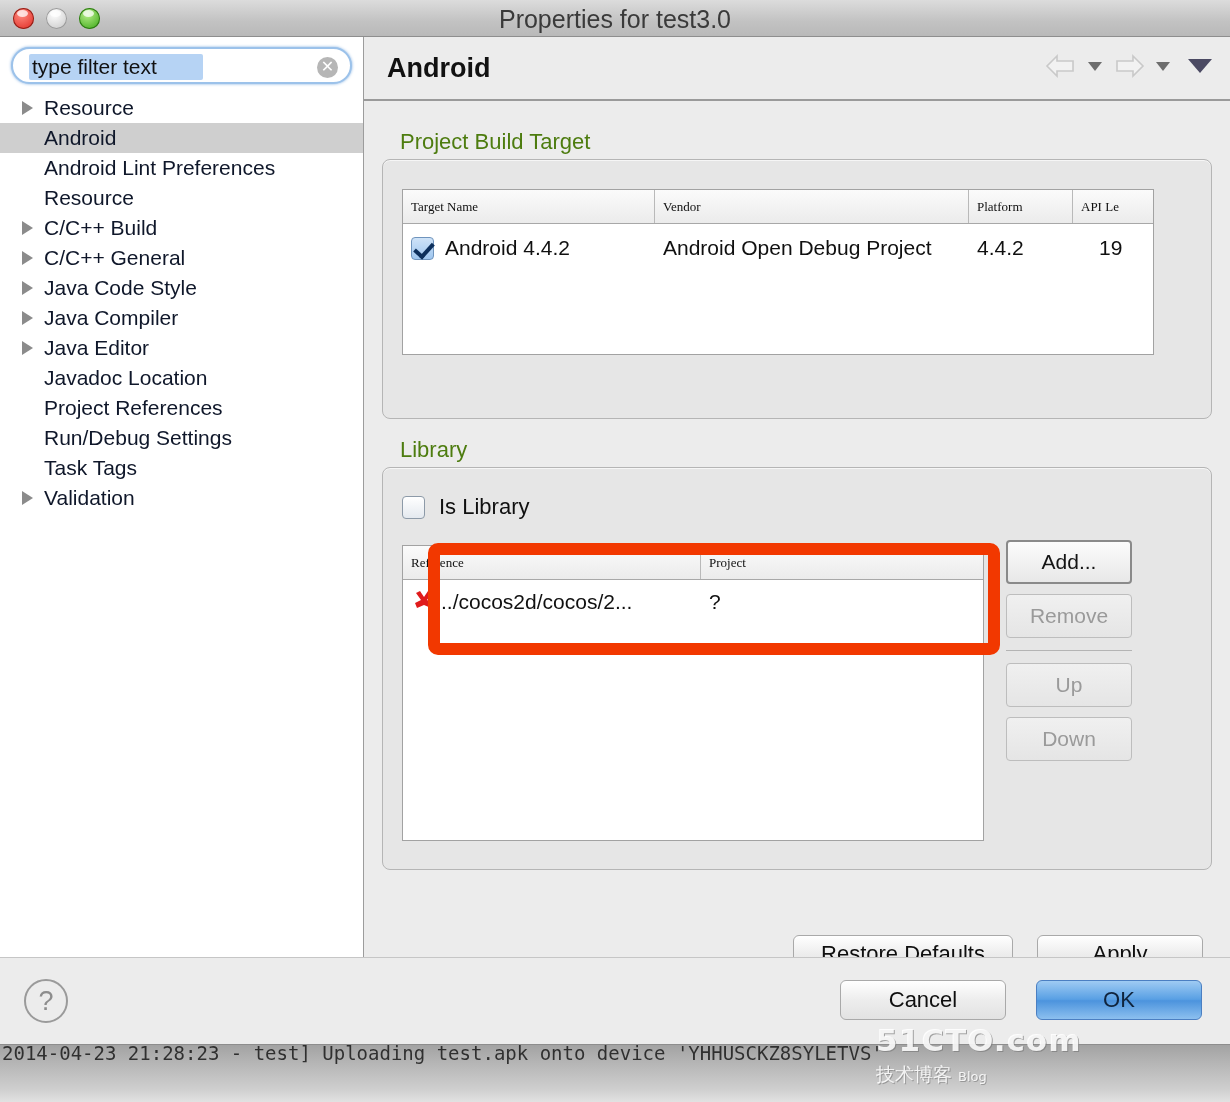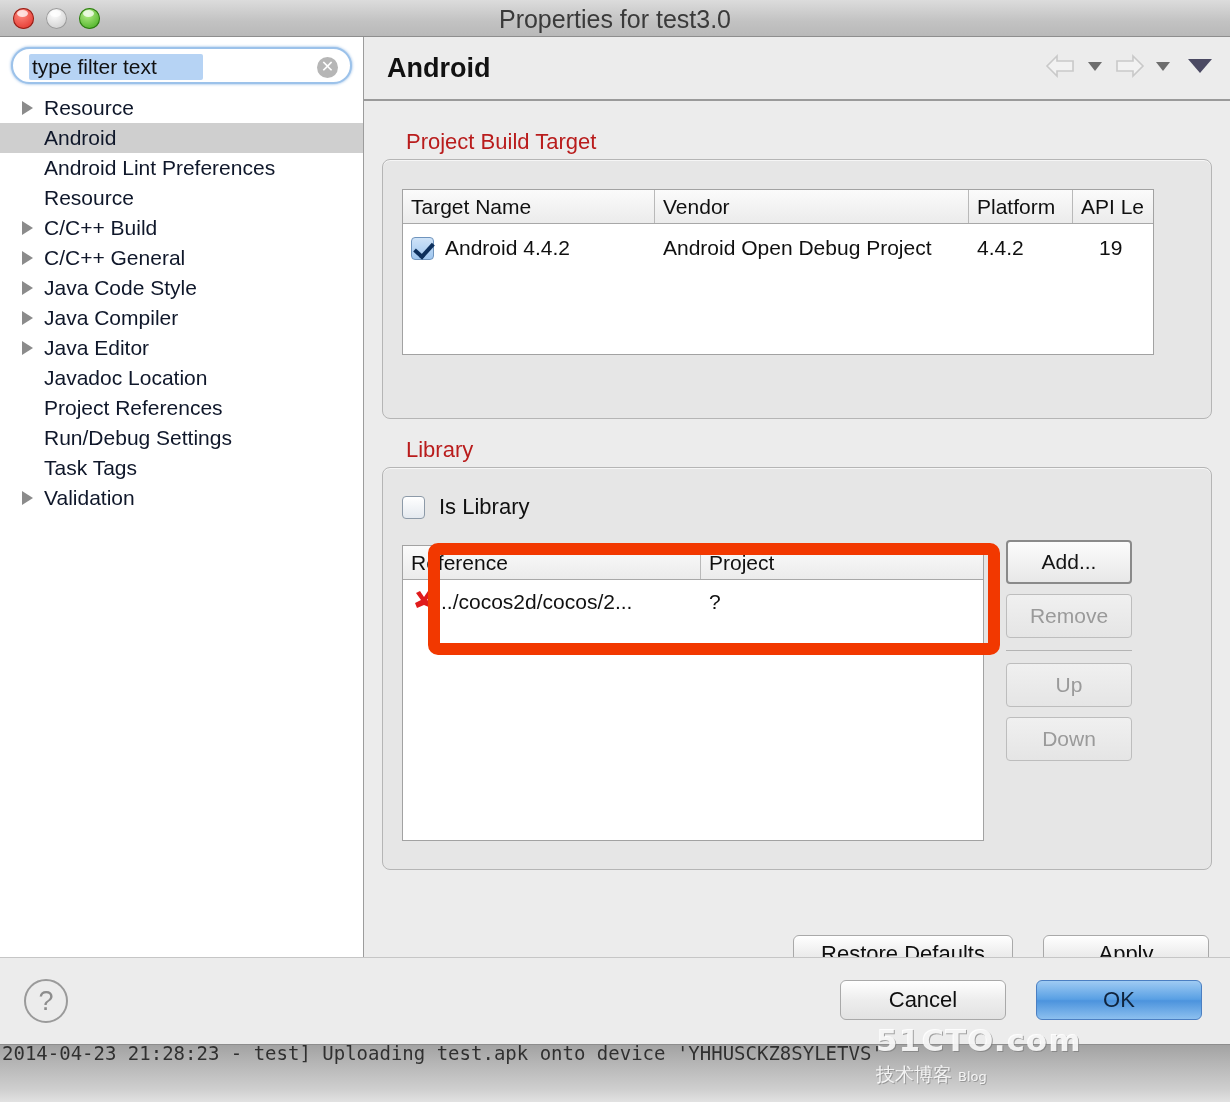--- a/index.html
+++ b/index.html
@@ -127,32 +127,32 @@
     width:0;height:0;border-top:9px solid #6d6d6d;
     border-left:7px solid transparent;border-right:7px solid transparent; margin:0 6px;
   }
   .caret-dark{
     width:0;height:0;border-top:14px solid #4b4a63;
     border-left:12px solid transparent;border-right:12px solid transparent; margin-left:8px;
   }
 
   
   .group{ position:absolute; }
-  .group-title{ font-size:22px; color:#b91c1c; margin-left:24px; margin-bottom:4px; }
+  .group-title{ font-size:22px; color:#4d7c0f; margin-left:18px; margin-bottom:4px; }
   .group-box{
     border:1px solid #b5b5b5; border-radius:8px; background:#e6e6e6;
     box-shadow:inset 0 1px 0 #f6f6f6;
   }
 
   
   .tbl{ background:#fff; border:1px solid #a2a2a2; overflow:hidden; position:relative; }
   .tbl-head{ display:flex; height:34px; background:linear-gradient(#fbfbfb,#ebebeb);
     border-bottom:1px solid #a8a8a8; }
-  .th{ font-size:21px; color:#101010; display:flex; align-items:center;
-    padding-left:8px; border-right:1px solid #b9b9b9; overflow:hidden; white-space:nowrap; }
+  .th{ font-size:13px; color:#101010; display:flex; align-items:center;
+    padding-left:8px; border-right:1px solid #b9b9b9; overflow:hidden; white-space:nowrap;font-family:Liberation Serif, serif; }
   .th:last-child{ border-right:0; }
   .tbl-row{ display:flex; height:36px; align-items:center; font-size:21px; color:#101010; }
   .td{ padding-left:8px; white-space:nowrap; overflow:hidden; }
 
   .ck{
     width:23px;height:23px;border-radius:4px;border:1px solid #8d9aa8;
     background:linear-gradient(#ffffff,#e4e9ef); position:relative; flex:0 0 auto;
   }
   .ck.checked{ background:linear-gradient(#cfe3f8,#9fc6ef); border-color:#6f94bd; }
   .ck.checked::after{
@@ -376,21 +376,21 @@
             <div class="sbtn strong">Add...</div>
             <div class="sbtn disabled" style="margin-top:10px;">Remove</div>
             <div style="height:1px; background:#b4b4b4; margin:12px 0;"></div>
             <div class="sbtn disabled">Up</div>
             <div class="sbtn disabled" style="margin-top:10px;">Down</div>
           </div>
 
         </div>
       </div>
 
-      <div style="position:absolute; left:429px; top:898px; display:flex; gap:30px;align-items:center;">
+      <div style="position:absolute; left:429px; top:898px; display:flex; gap:24px;align-items:center;">
         <div class="abtn" style="width:220px;">Restore Defaults</div>
         <div class="abtn" style="width:166px;">Apply</div>
       </div>
 
     </div>
   </div>
 
   <div id="footer">
     <div id="help-icon">?</div>
     <div class="abtn" id="cancel-btn">Cancel</div>

